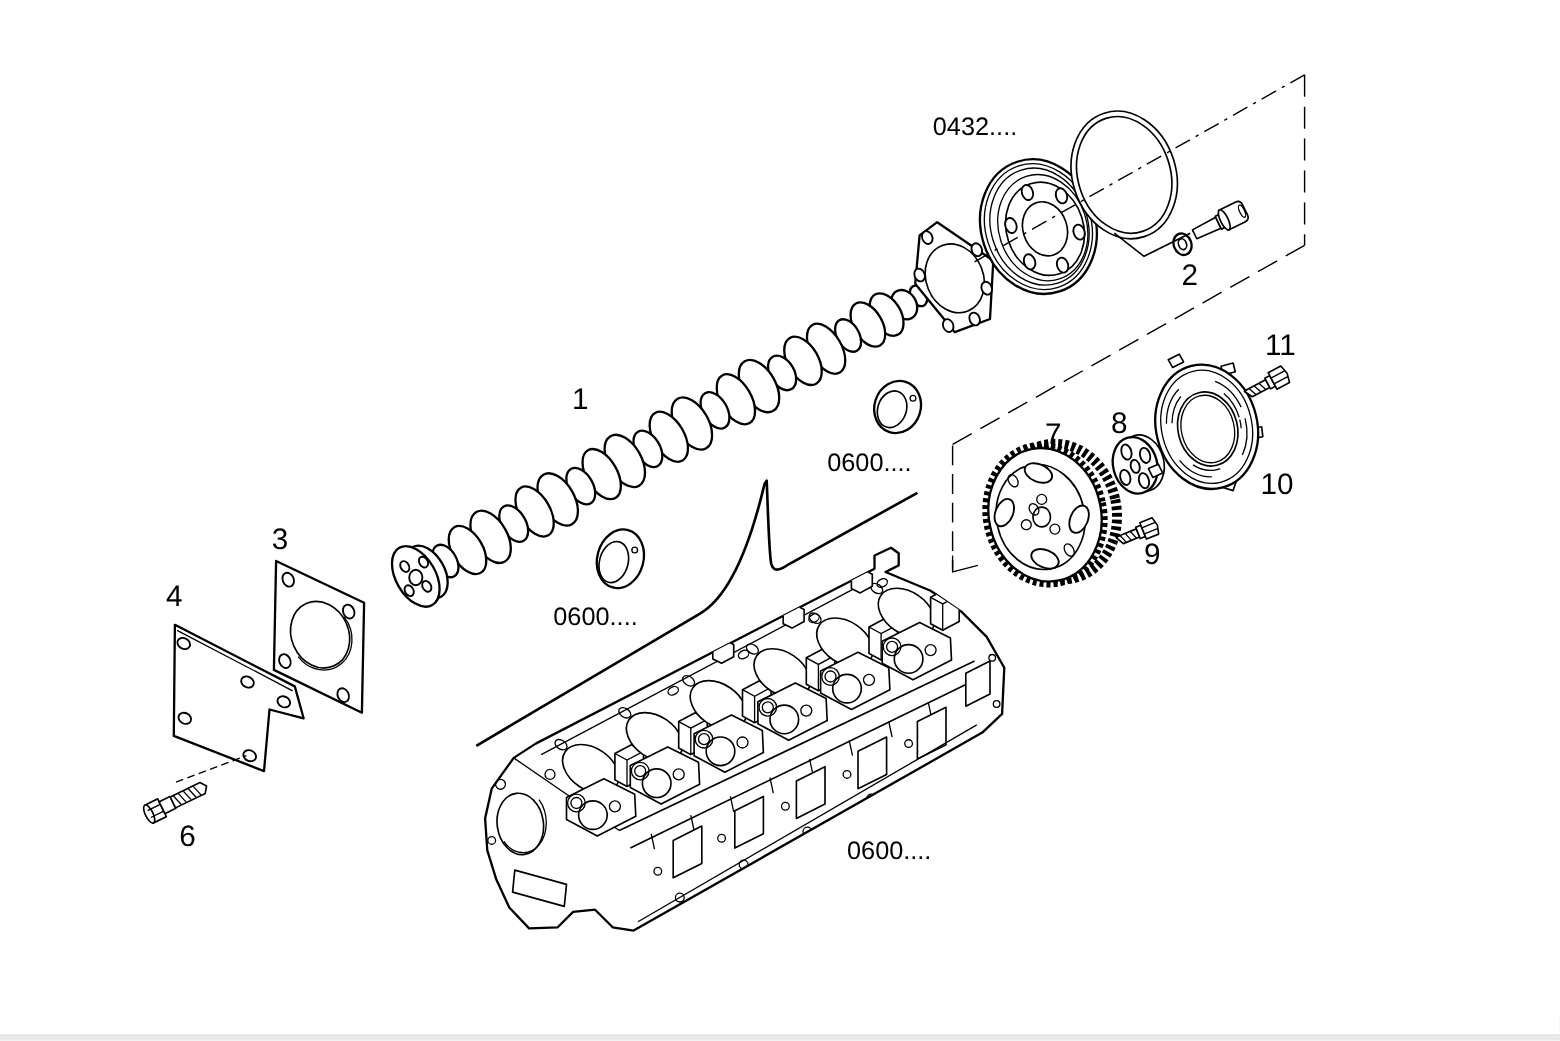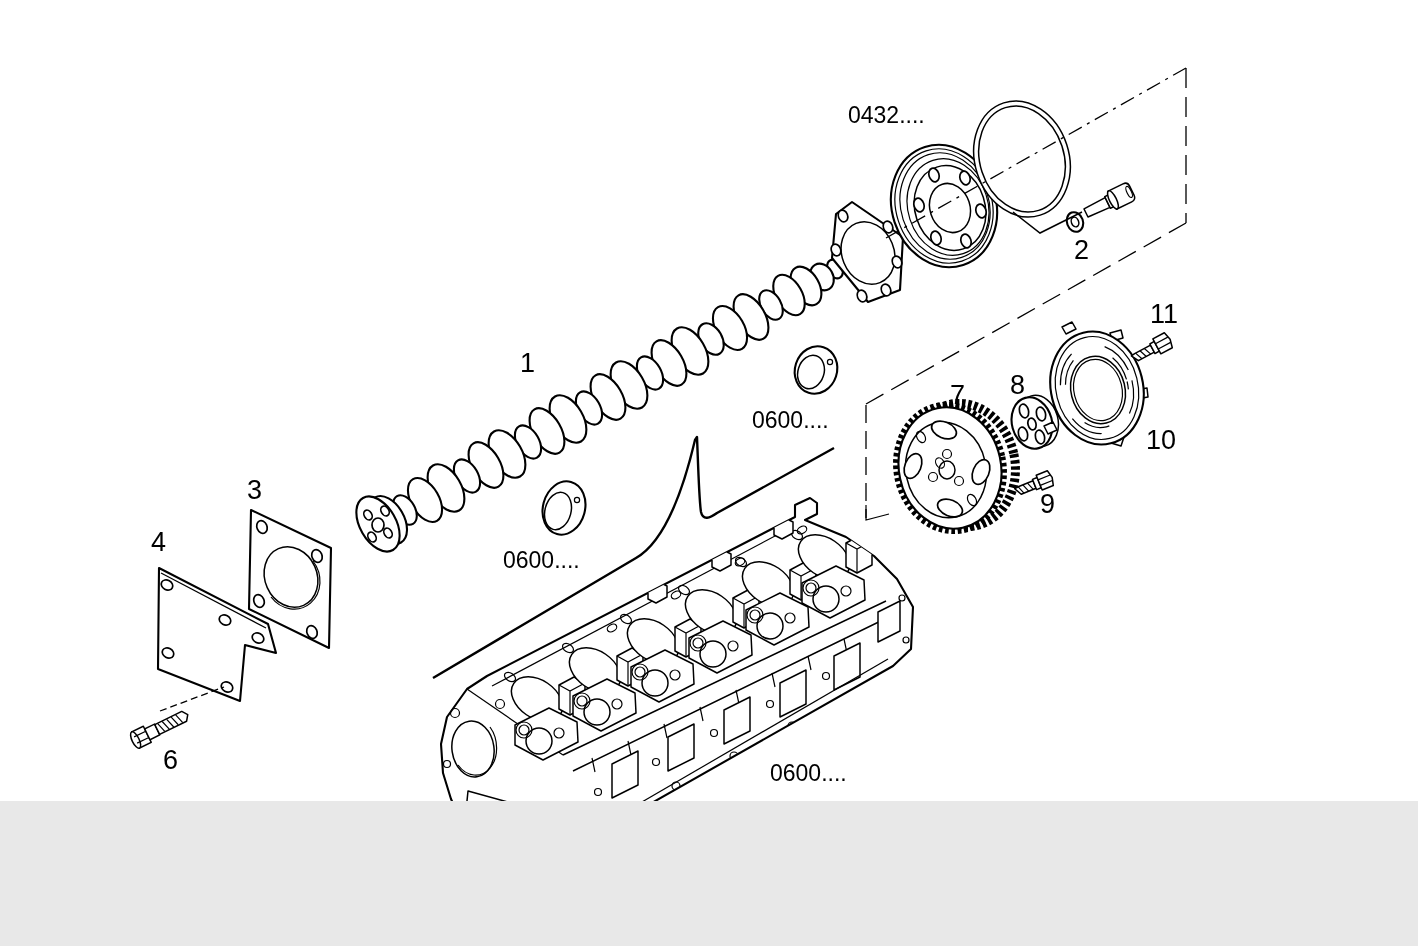--- a/index.html
+++ b/index.html
@@ -1,16 +1,16 @@
 <!DOCTYPE html>
 <html><head>
 <meta charset="utf-8">
 <style>
   html,body{margin:0;padding:0;background:#e8e8e8;}
-  .page{position:relative;width:1418px;height:801px;background:#ffffff;overflow:hidden;margin:0 auto;
+  .page{position:relative;width:1418px;height:940px;background:#ffffff;overflow:hidden;margin:0 auto;
         font-family:"Liberation Sans", sans-serif;}
   svg{position:absolute;left:0;top:0;}
   svg text{fill:#000;font-family:"Liberation Sans", sans-serif;}
   text.num{font-size:27px;}
   text.code{font-size:23px;}
   .s2{fill:#fff;stroke:#000;stroke-width:2.1;stroke-linejoin:round;}
   .s15{fill:#fff;stroke:#000;stroke-width:1.5;stroke-linejoin:round;}
   .ln{fill:none;stroke:#000;stroke-width:1.2;}
   .ln15{fill:none;stroke:#000;stroke-width:1.5;}
   .hole{fill:#fff;stroke:#000;stroke-width:1.7;}

